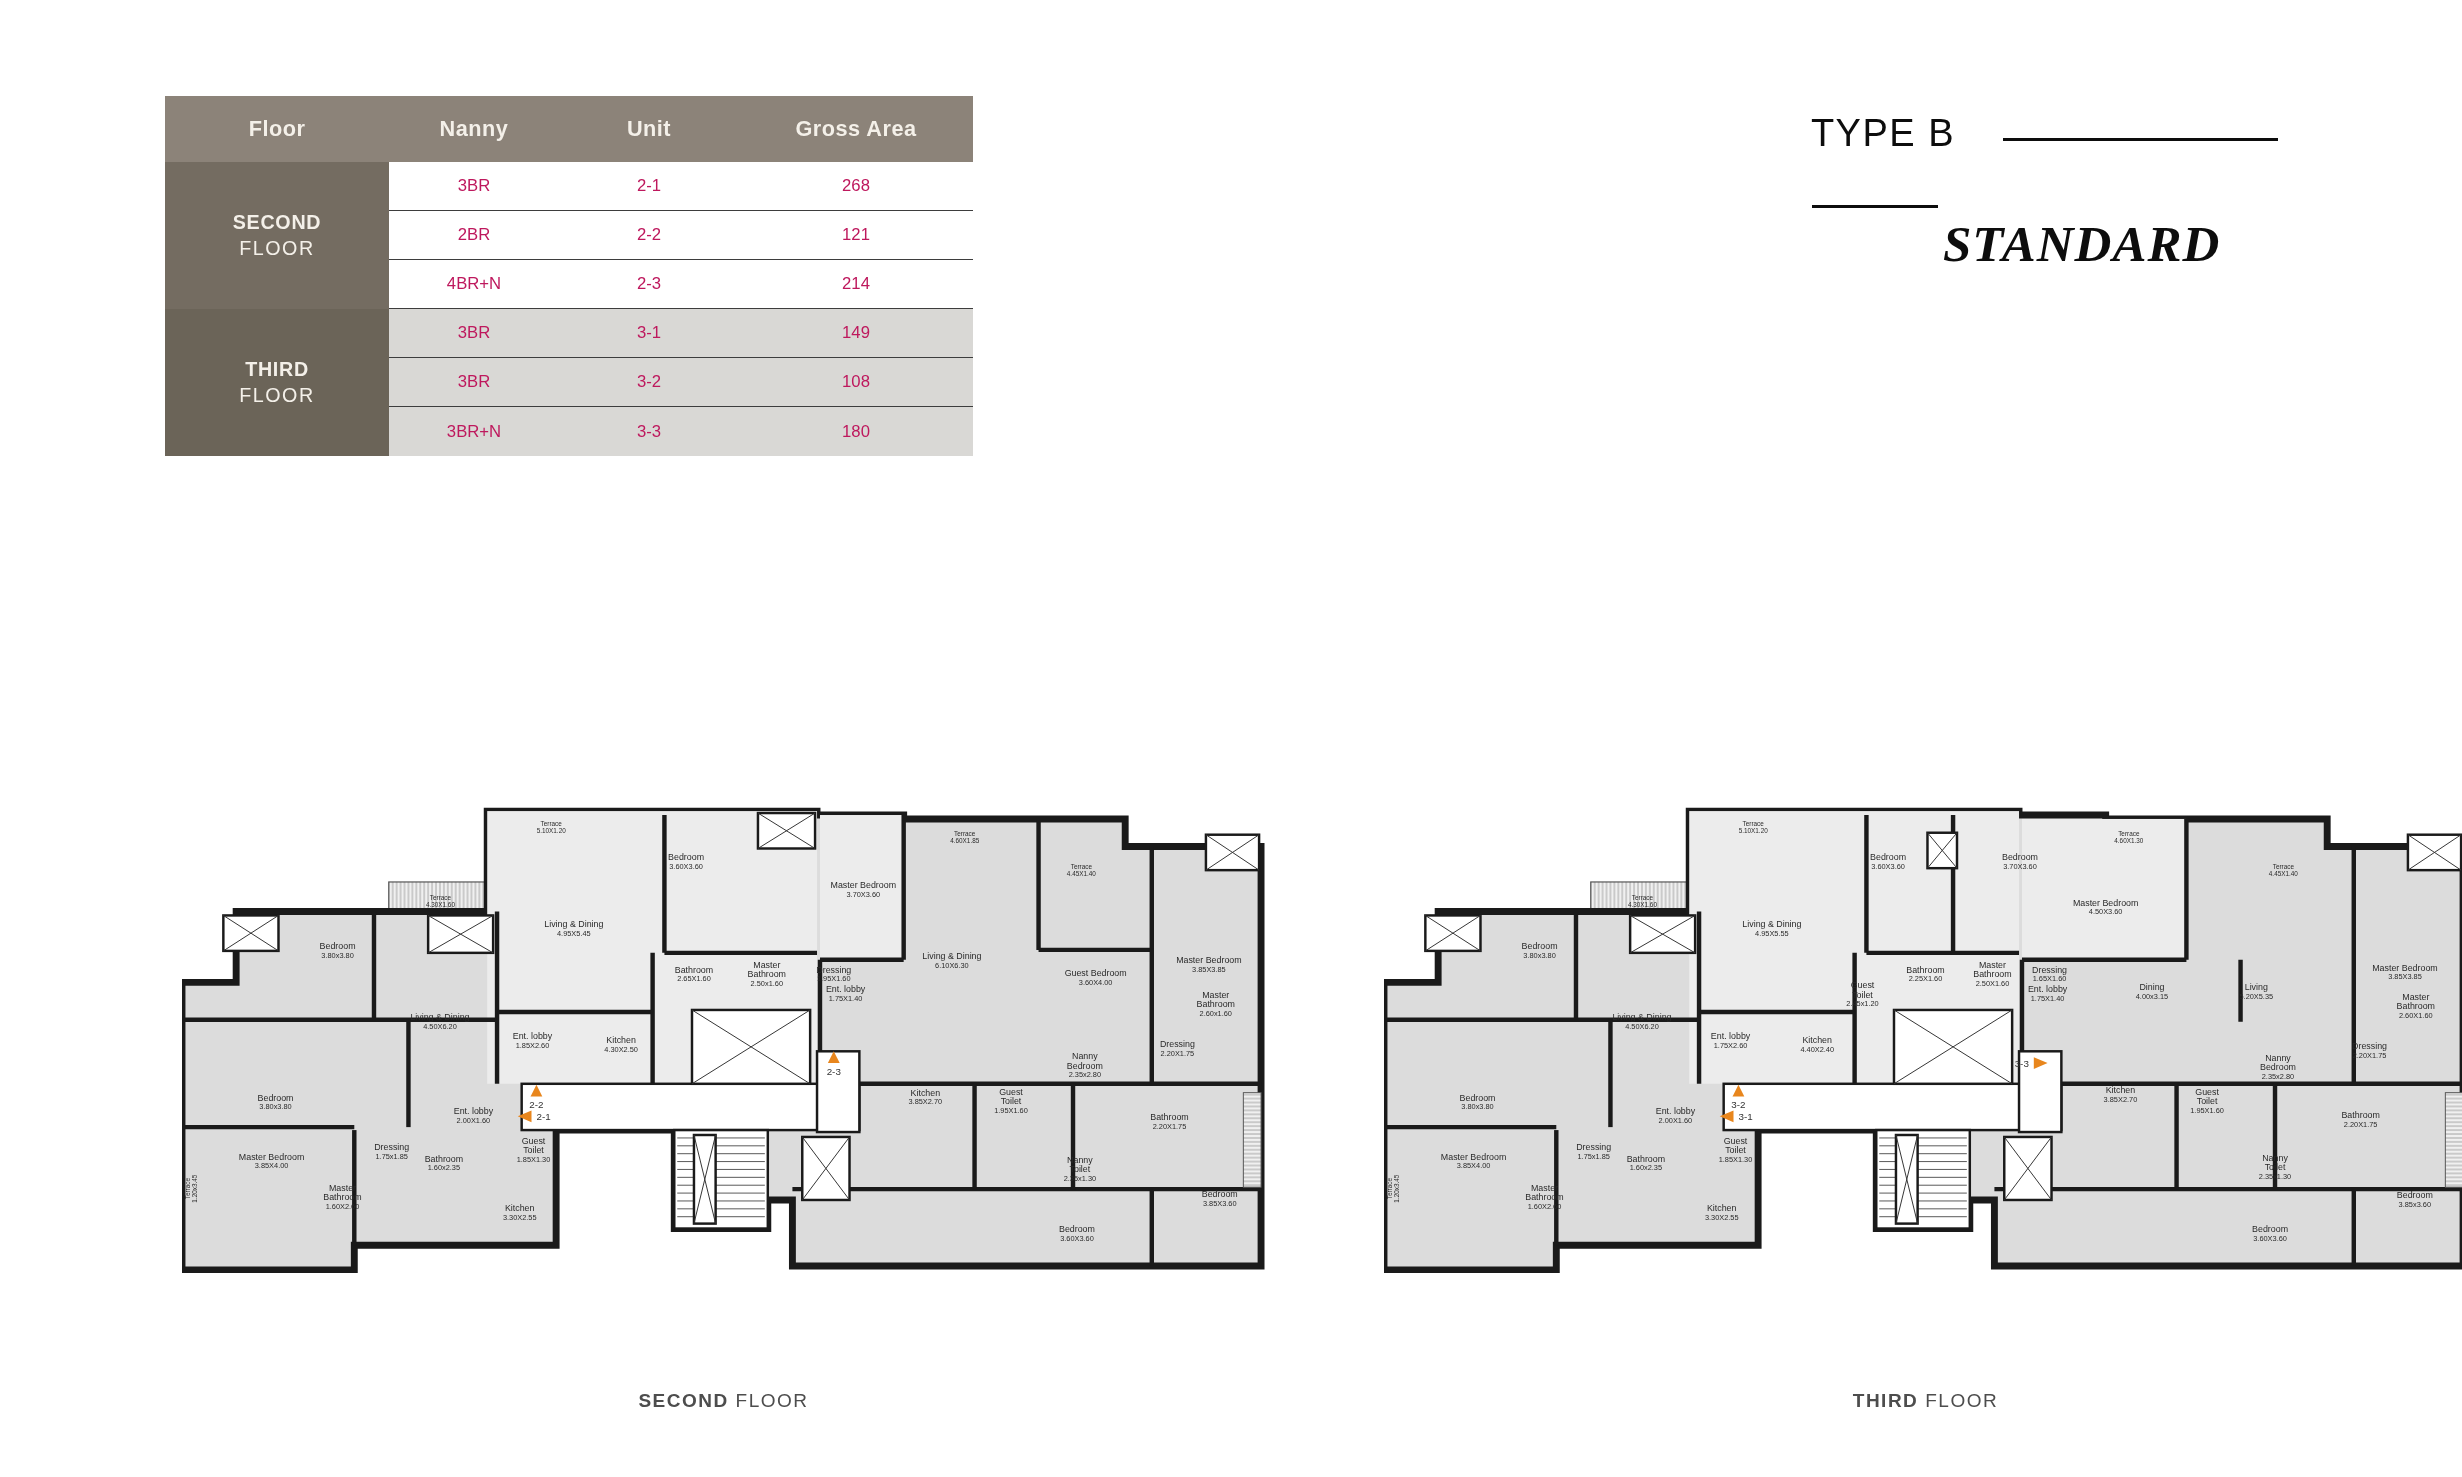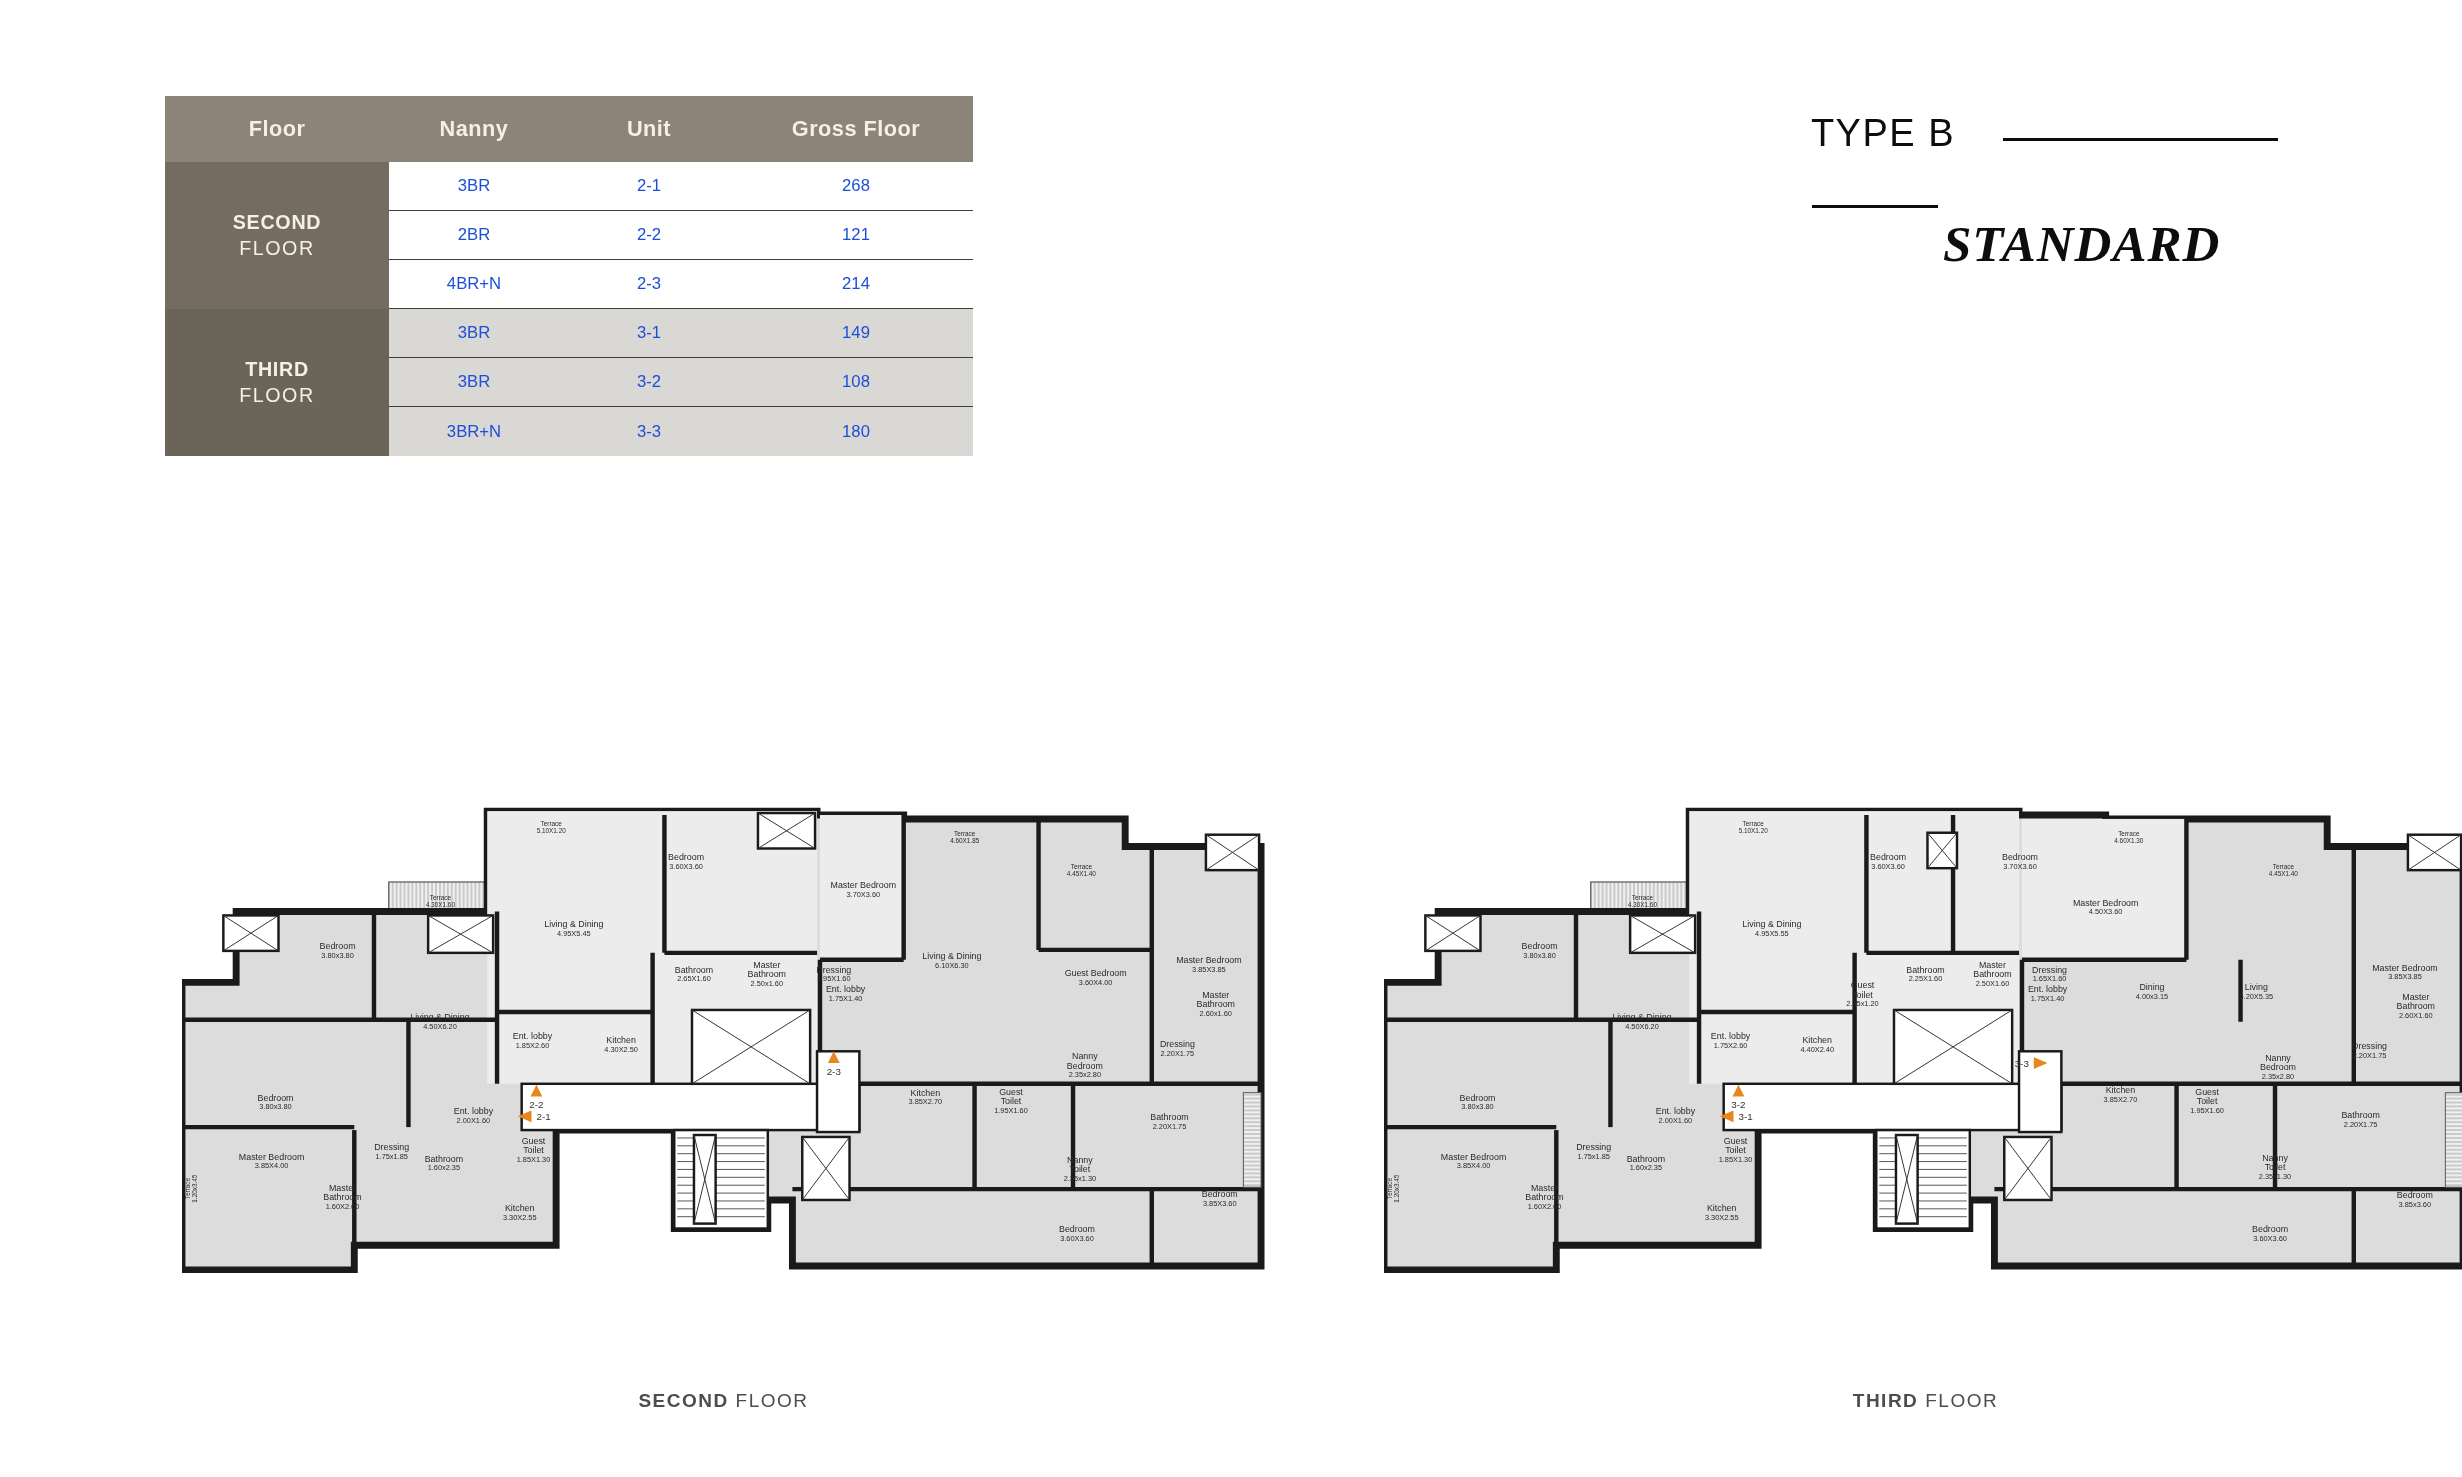--- a/index.html
+++ b/index.html
@@ -18,21 +18,21 @@
               align-items:center;color:#f4f0e9;line-height:25.6px;}
   .floor-cell .fl1{font-size:19.7px;font-weight:700;letter-spacing:0.7px;}
   .floor-cell .fl2{font-size:19.7px;font-weight:300;letter-spacing:1.5px;}
   .g-second .floor-cell{background:#746c61;}
   .g-third  .floor-cell{background:#6b6458;}
   .t-rows{width:584px;display:flex;flex-direction:column;}
   .t-row{display:flex;height:49px;align-items:center;border-bottom:1px solid #3d3d3d;}
   .g-second .t-row{background:#ffffff;}
   .g-third  .t-row{background:#d9d8d5;}
   .g-third  .t-row:last-child{border-bottom:none;}
-  .t-row .rc{text-align:center;font-size:16.7px;color:#1d4ed8;}
+  .t-row .rc{text-align:center;font-size:16.7px;color:#be185d;}
   .rc.c1{width:170px;} .rc.c2{width:180px;} .rc.c3{width:234px;}
 
   
   .title-block{position:absolute;left:1802px;top:106px;width:542px;}
   .title-line1{position:absolute;left:8.9px;top:5.9px;font-size:38px;font-weight:500;
                color:#0d0d0d;letter-spacing:1.5px;white-space:nowrap;}
   .rule1{position:absolute;left:201px;top:31.5px;width:275px;height:3.4px;background:#0d0d0d;}
   .rule2{position:absolute;left:9.8px;top:99px;width:126px;height:3.4px;background:#0d0d0d;}
   .title-line2{position:absolute;left:141px;top:67px;font-family:"Liberation Serif",serif;
                font-style:italic;font-weight:700;font-size:51px;color:#0d0d0d;
@@ -53,21 +53,21 @@
 </head>
 <body>
 
 <div class="canvas">
 
   <div class="unit-table">
     <div class="t-header">
       <div class="hc c0">Floor</div>
       <div class="hc c1">Nanny</div>
       <div class="hc c2">Unit</div>
-      <div class="hc c3">Gross Floor</div>
+      <div class="hc c3">Gross Area</div>
     </div>
 
     <div class="t-group g-second">
       <div class="floor-cell">
         <span class="fl1">SECOND</span>
         <span class="fl2">FLOOR</span>
       </div>
       <div class="t-rows">
         <div class="t-row">
           <div class="rc c1">3BR</div>

